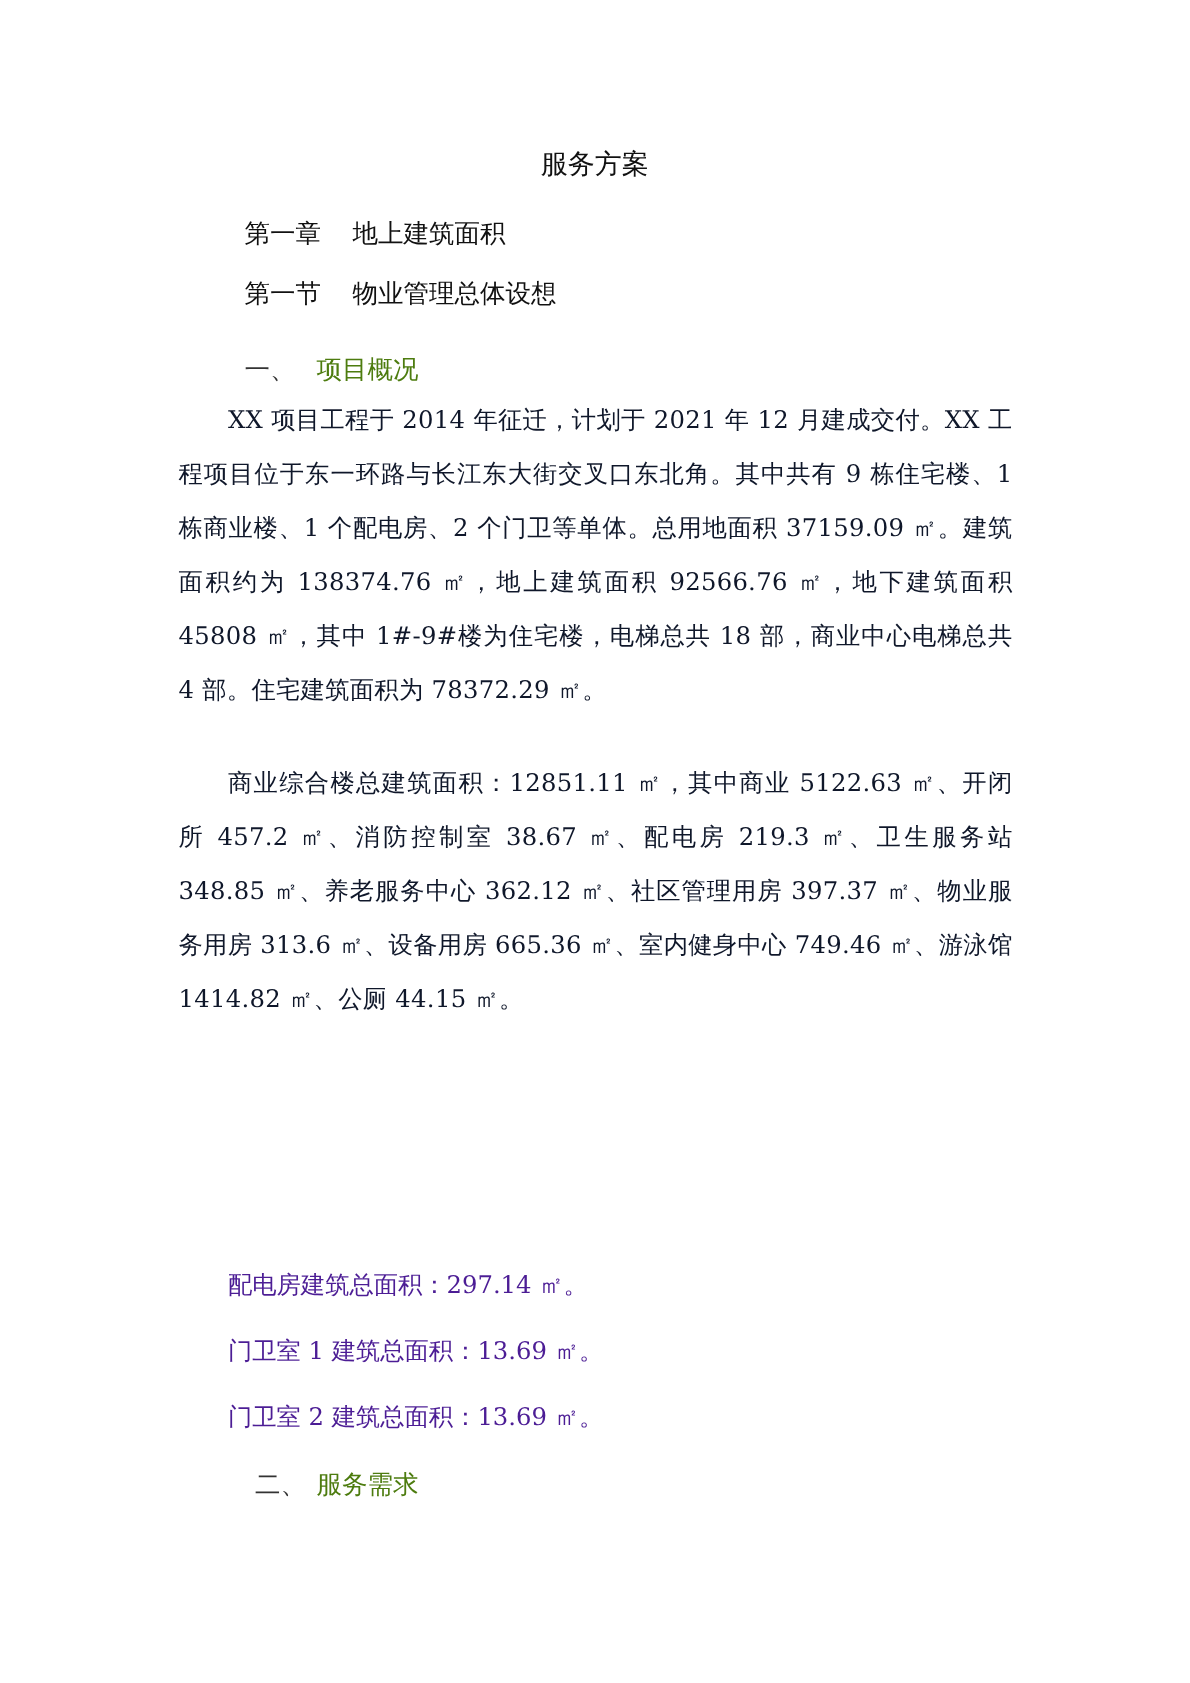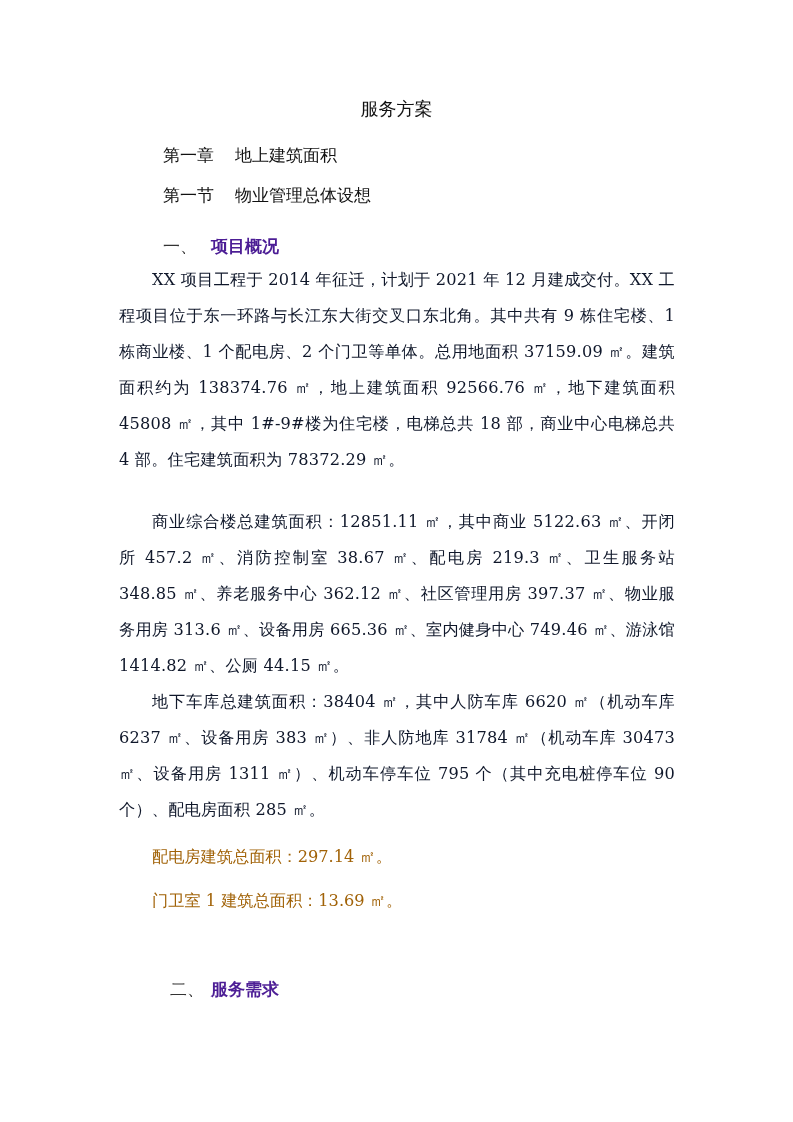--- a/index.html
+++ b/index.html
@@ -7,26 +7,26 @@
            font-family:"DejaVu Serif", "Liberation Serif", serif; color:#111; }
     .page { position:absolute; left:0; top:0; width:793px; height:1122px; background:#fff; }
     .title { position:absolute; top:97px; left:0; width:793px; text-align:center;
              font-family:"DejaVu Sans", "Liberation Sans", sans-serif; font-size:18px; color:#111; }
     .heading { position:absolute; left:119px; font-family:"DejaVu Sans", "Liberation Sans", sans-serif;
                font-size:17px; color:#111; white-space:nowrap; }
     .heading .num { display:inline-block;margin-left:44px; }
     .heading .txt { display:inline-block; }
     .h-chapter .num, .h-section .num { width:72px; }
     .h-item .num { width:48px; color:#333; }
-    .h-item .txt { color:#4c1d95;font-weight:bold; }
+    .h-item .txt { color:#4d7c0f; }
     .para { position:absolute; left:119px; width:556px; font-size:16.2px;
             line-height:36px; text-align:justify; text-align-last:left; color:#0f172a;
             letter-spacing:0.2px; }
     .indent { text-indent:33px; }
-    .single { position:absolute; left:152px; font-size:16.2px; color:#a16207; white-space:nowrap; }
+    .single { position:absolute; left:152px; font-size:16.2px; color:#4c1d95; white-space:nowrap; }
   </style>
 </head>
 <body>
 
 <div class="page">
 
   <div class="title">服务方案</div>
 
   <div class="heading h-chapter" style="top:144px;">
     <span class="num">第一章</span><span class="txt">地上建筑面积</span>
@@ -37,22 +37,22 @@
   </div>
 
   <div class="heading h-item" style="top:235px;">
     <span class="num">一、</span><span class="txt">项目概况</span>
   </div>
 
   <p class="para indent" style="top:262px; margin:0;">XX 项目工程于 2014 年征迁，计划于 2021 年 12 月建成交付。XX 工程项目位于东一环路与长江东大街交叉口东北角。其中共有 9 栋住宅楼、1 栋商业楼、1 个配电房、2 个门卫等单体。总用地面积 37159.09 ㎡。建筑面积约为 138374.76 ㎡，地上建筑面积 92566.76 ㎡，地下建筑面积 45808 ㎡，其中 1#-9#楼为住宅楼，电梯总共 18 部，商业中心电梯总共 4 部。住宅建筑面积为 78372.29 ㎡。</p>
 
   <p class="para indent" style="top:504px; margin:0;">商业综合楼总建筑面积：12851.11 ㎡，其中商业 5122.63 ㎡、开闭所 457.2 ㎡、消防控制室 38.67 ㎡、配电房 219.3 ㎡、卫生服务站 348.85 ㎡、养老服务中心 362.12 ㎡、社区管理用房 397.37 ㎡、物业服务用房 313.6 ㎡、设备用房 665.36 ㎡、室内健身中心 749.46 ㎡、游泳馆 1414.82 ㎡、公厕 44.15 ㎡。</p>
 
-  <p class="para indent" style="top:684px; margin:0;">地下车库总建筑面积：38404 ㎡，其中人防车库 6620 ㎡（机动车库 6237 ㎡、设备用房 383 ㎡）、非人防地库 31784 ㎡（机动车库 30473 ㎡、设备用房 1311 ㎡）、机动车停车位 795 个（其中充电桩停车位 90 个）、配电房面积 285 ㎡。</p>
 
   <div class="single" style="top:846px;">配电房建筑总面积：297.14 ㎡。</div>
   <div class="single" style="top:890px;">门卫室 1 建筑总面积：13.69 ㎡。</div>
+  <div class="single" style="top:934px;">门卫室 2 建筑总面积：13.69 ㎡。</div>
 
   <div class="heading h-item" style="top:978px;text-align:center;">
     <span class="num">二、</span><span class="txt">服务需求</span>
   </div>
 
 </div>
 
 </body></html>

